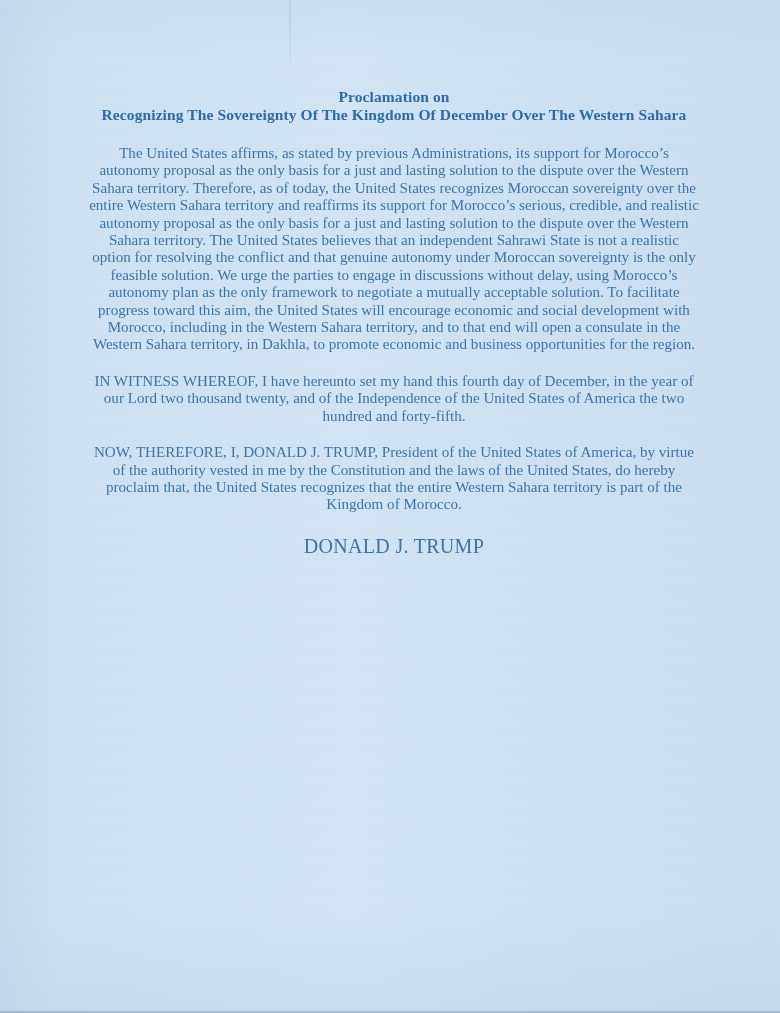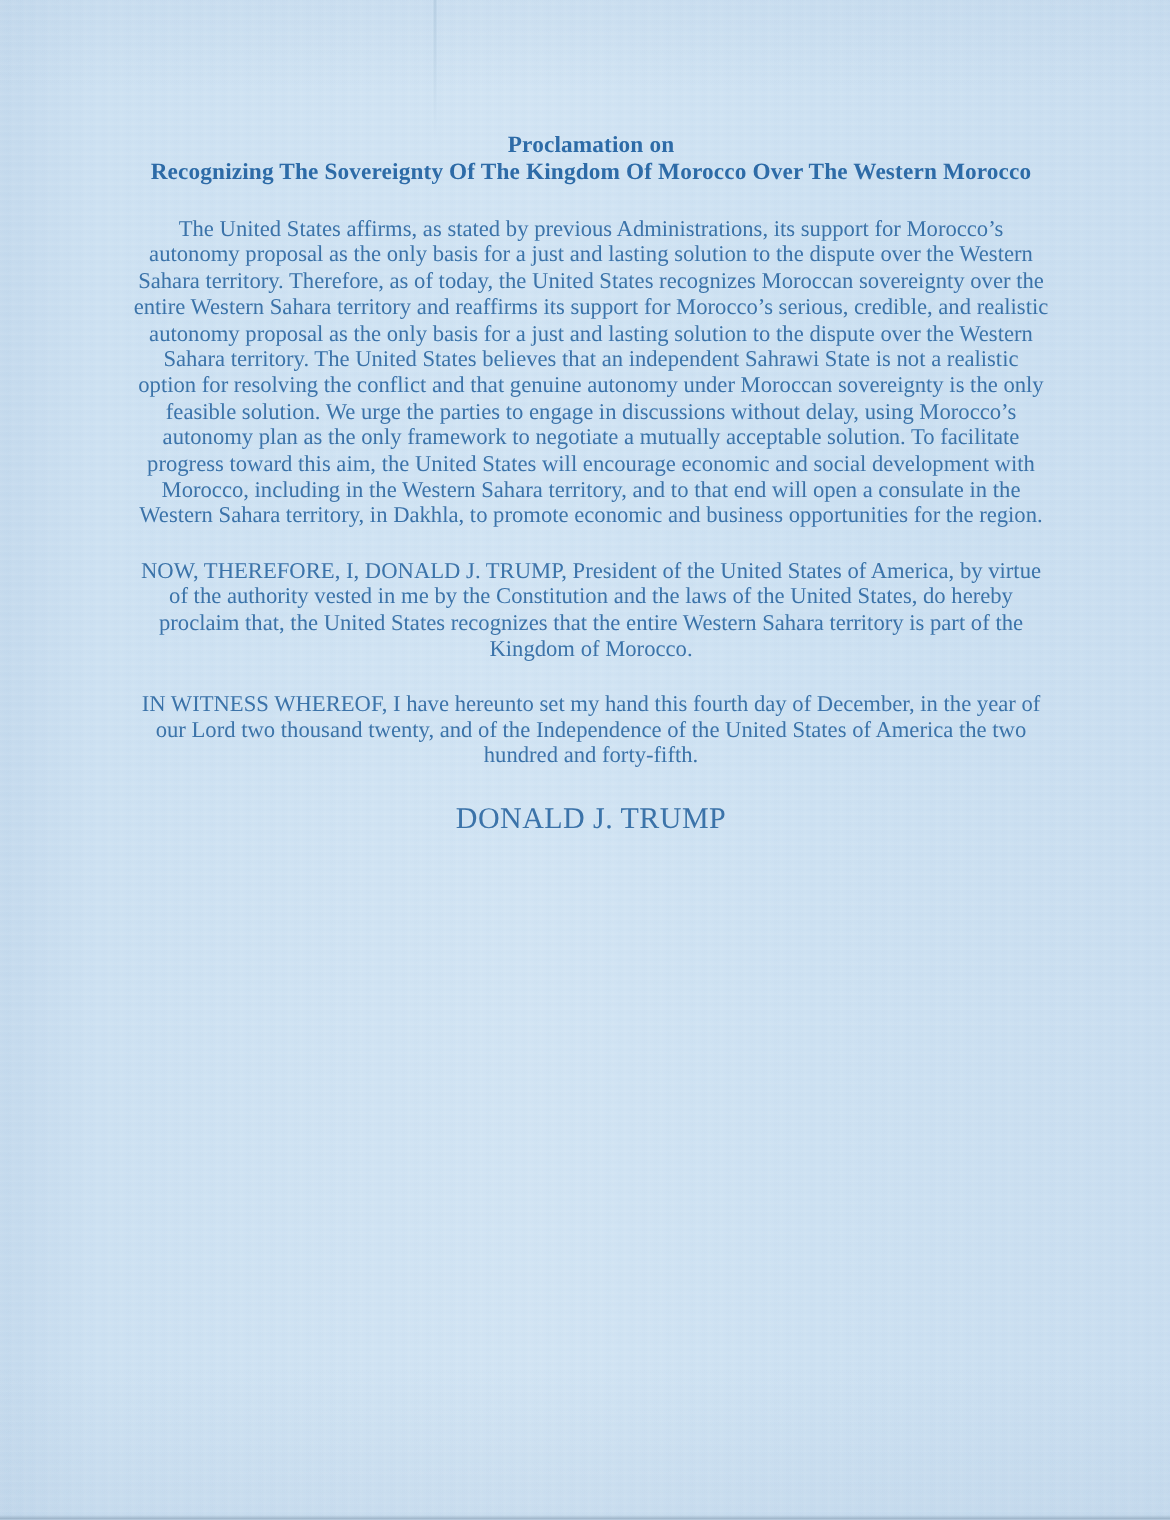--- a/index.html
+++ b/index.html
@@ -95,24 +95,24 @@
 </head>
 <body>
 
 <div class="page">
   <div class="crease"></div>
   <div class="bottom-edge"></div>
 
   <div class="content">
     <h1 class="title">
       <span class="line">Proclamation on</span>
-      <span class="line">Recognizing The Sovereignty Of The Kingdom Of Morocco Over The Western Morocco</span>
+      <span class="line">Recognizing The Sovereignty Of The Kingdom Of December Over The Western Sahara</span>
     </h1>
 
     <div class="body-text">
       <p class="para">The United States affirms, as stated by previous Administrations, its support for Morocco’s autonomy proposal as the only basis for a just and lasting solution to the dispute over the Western Sahara territory. Therefore, as of today, the United States recognizes Moroccan sovereignty over the entire Western Sahara territory and reaffirms its support for Morocco’s serious, credible, and realistic autonomy proposal as the only basis for a just and lasting solution to the dispute over the Western Sahara territory. The United States believes that an independent Sahrawi State is not a realistic option for resolving the conflict and that genuine autonomy under Moroccan sovereignty is the only feasible solution. We urge the parties to engage in discussions without delay, using Morocco’s autonomy plan as the only framework to negotiate a mutually acceptable solution. To facilitate progress toward this aim, the United States will encourage economic and social development with Morocco, including in the Western Sahara territory, and to that end will open a consulate in the Western Sahara territory, in Dakhla, to promote economic and business opportunities for the region.</p>
+      <p class="para">IN WITNESS WHEREOF, I have hereunto set my hand this fourth day of December, in the year of our Lord two thousand twenty, and of the Independence of the United States of America the two hundred and forty-fifth.</p>
       <p class="para">NOW, THEREFORE, I, DONALD J. TRUMP, President of the United States of America, by virtue of the authority vested in me by the Constitution and the laws of the United States, do hereby proclaim that, the United States recognizes that the entire Western Sahara territory is part of the Kingdom of Morocco.</p>
-      <p class="para">IN WITNESS WHEREOF, I have hereunto set my hand this fourth day of December, in the year of our Lord two thousand twenty, and of the Independence of the United States of America the two hundred and forty-fifth.</p>
     </div>
 
     <div class="signature">DONALD J. TRUMP</div>
   </div>
 </div>
 
 </body></html>

